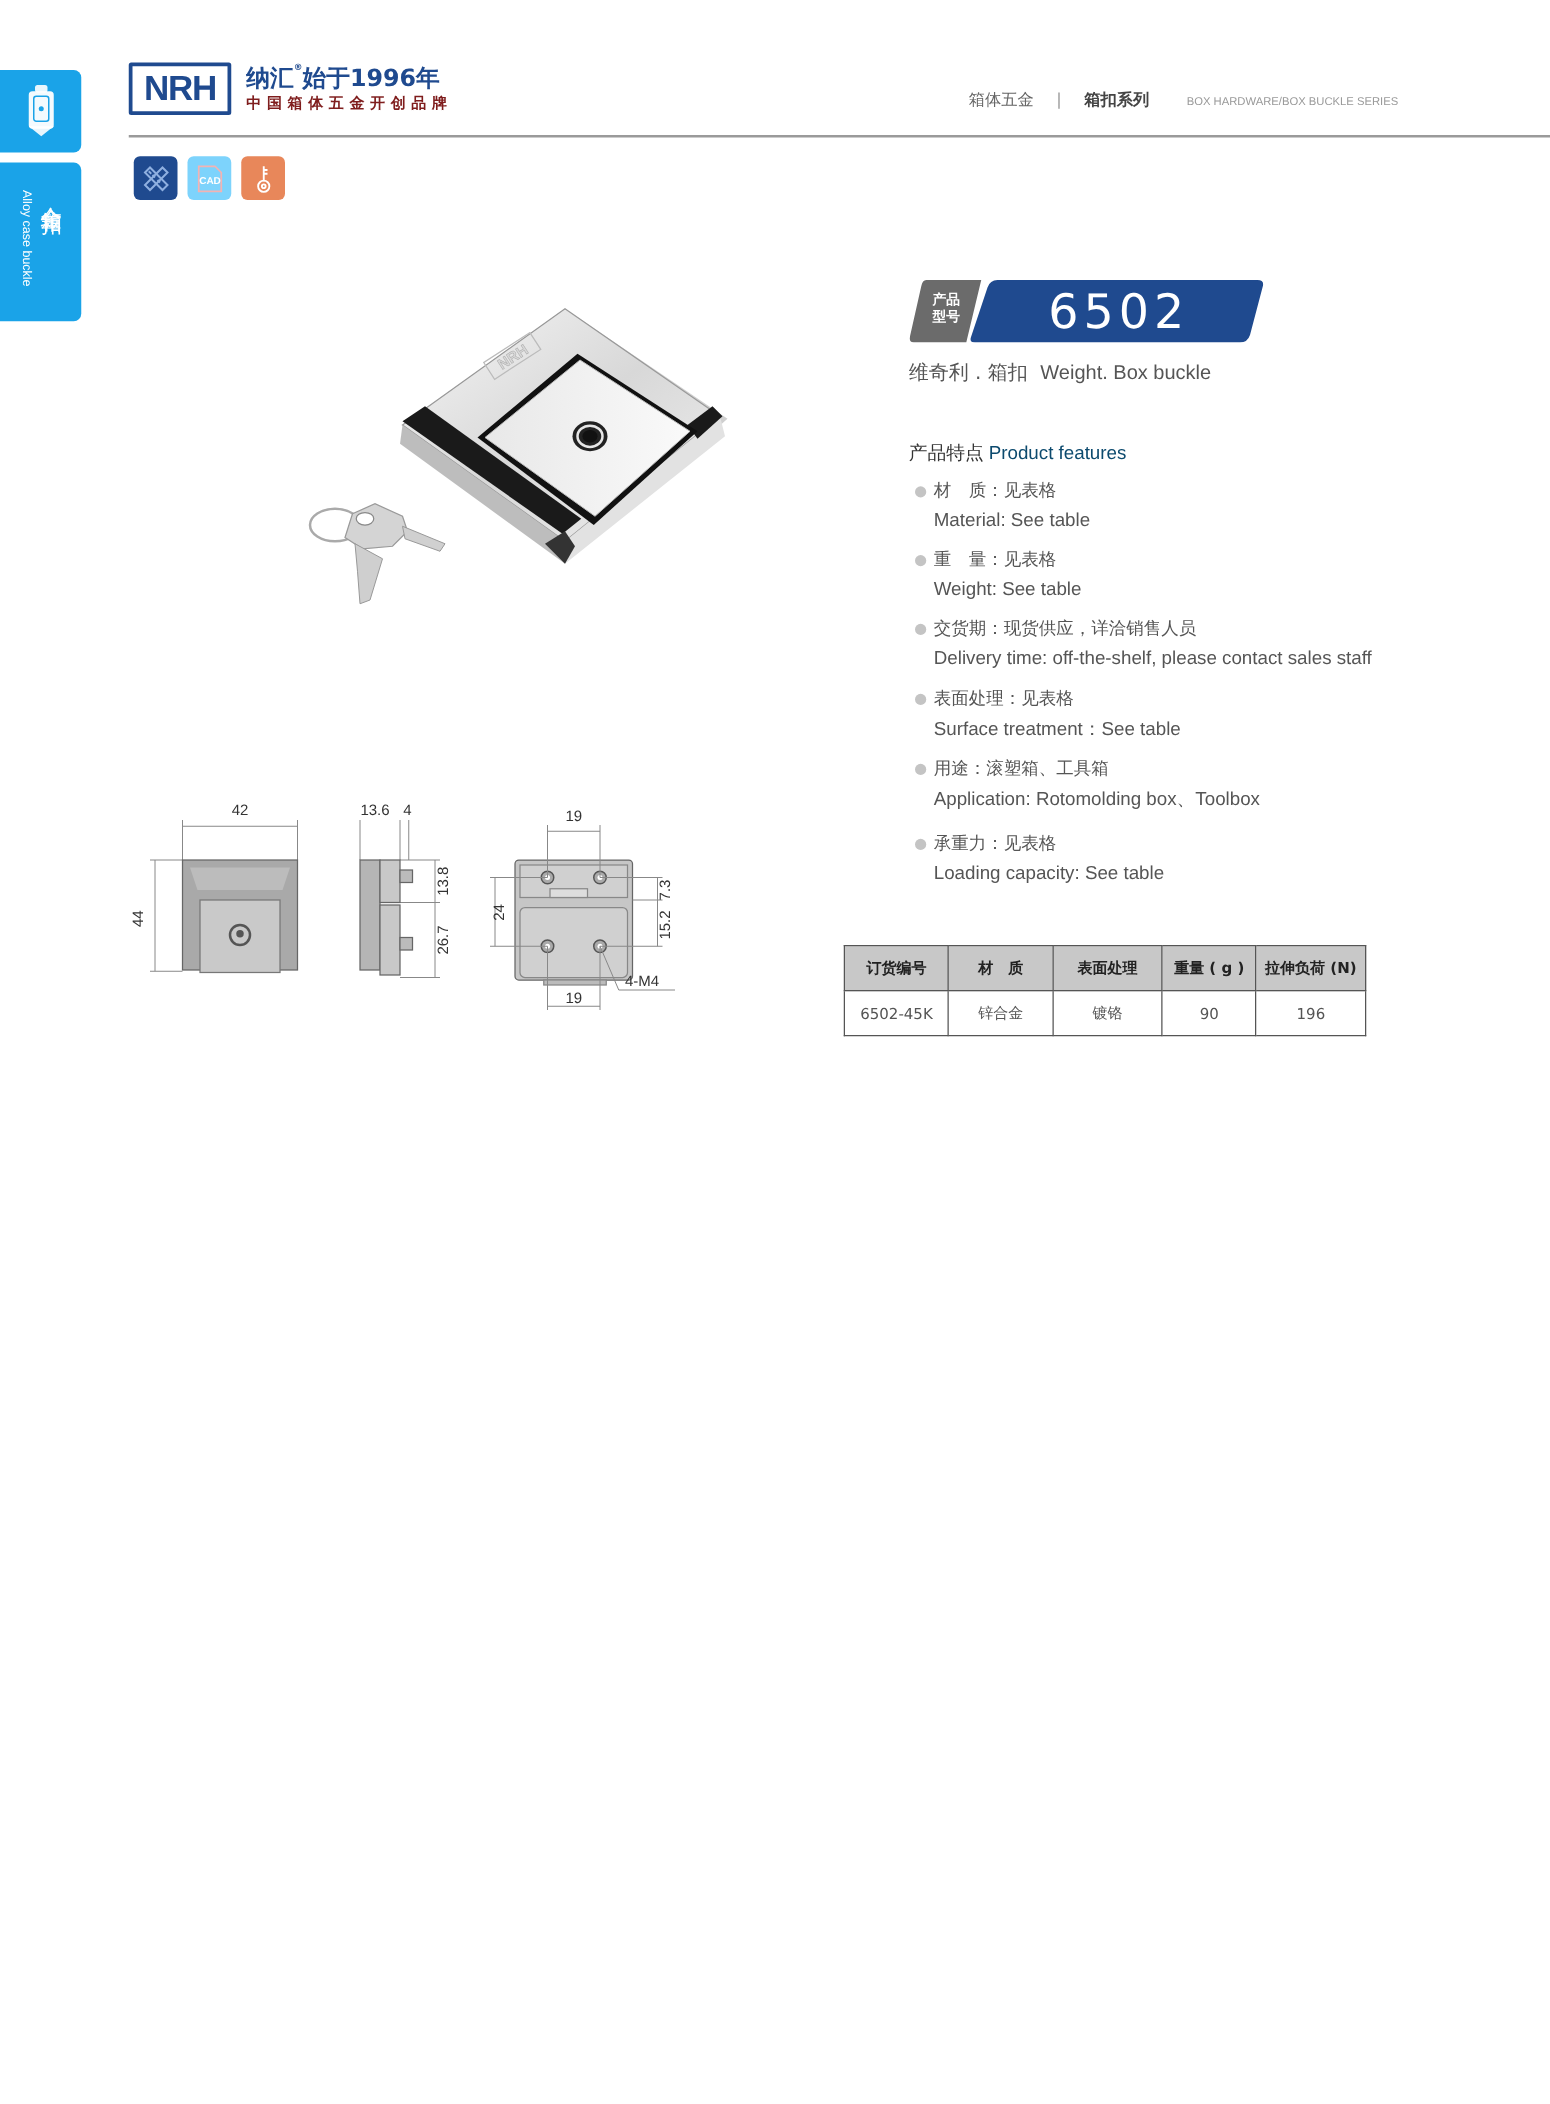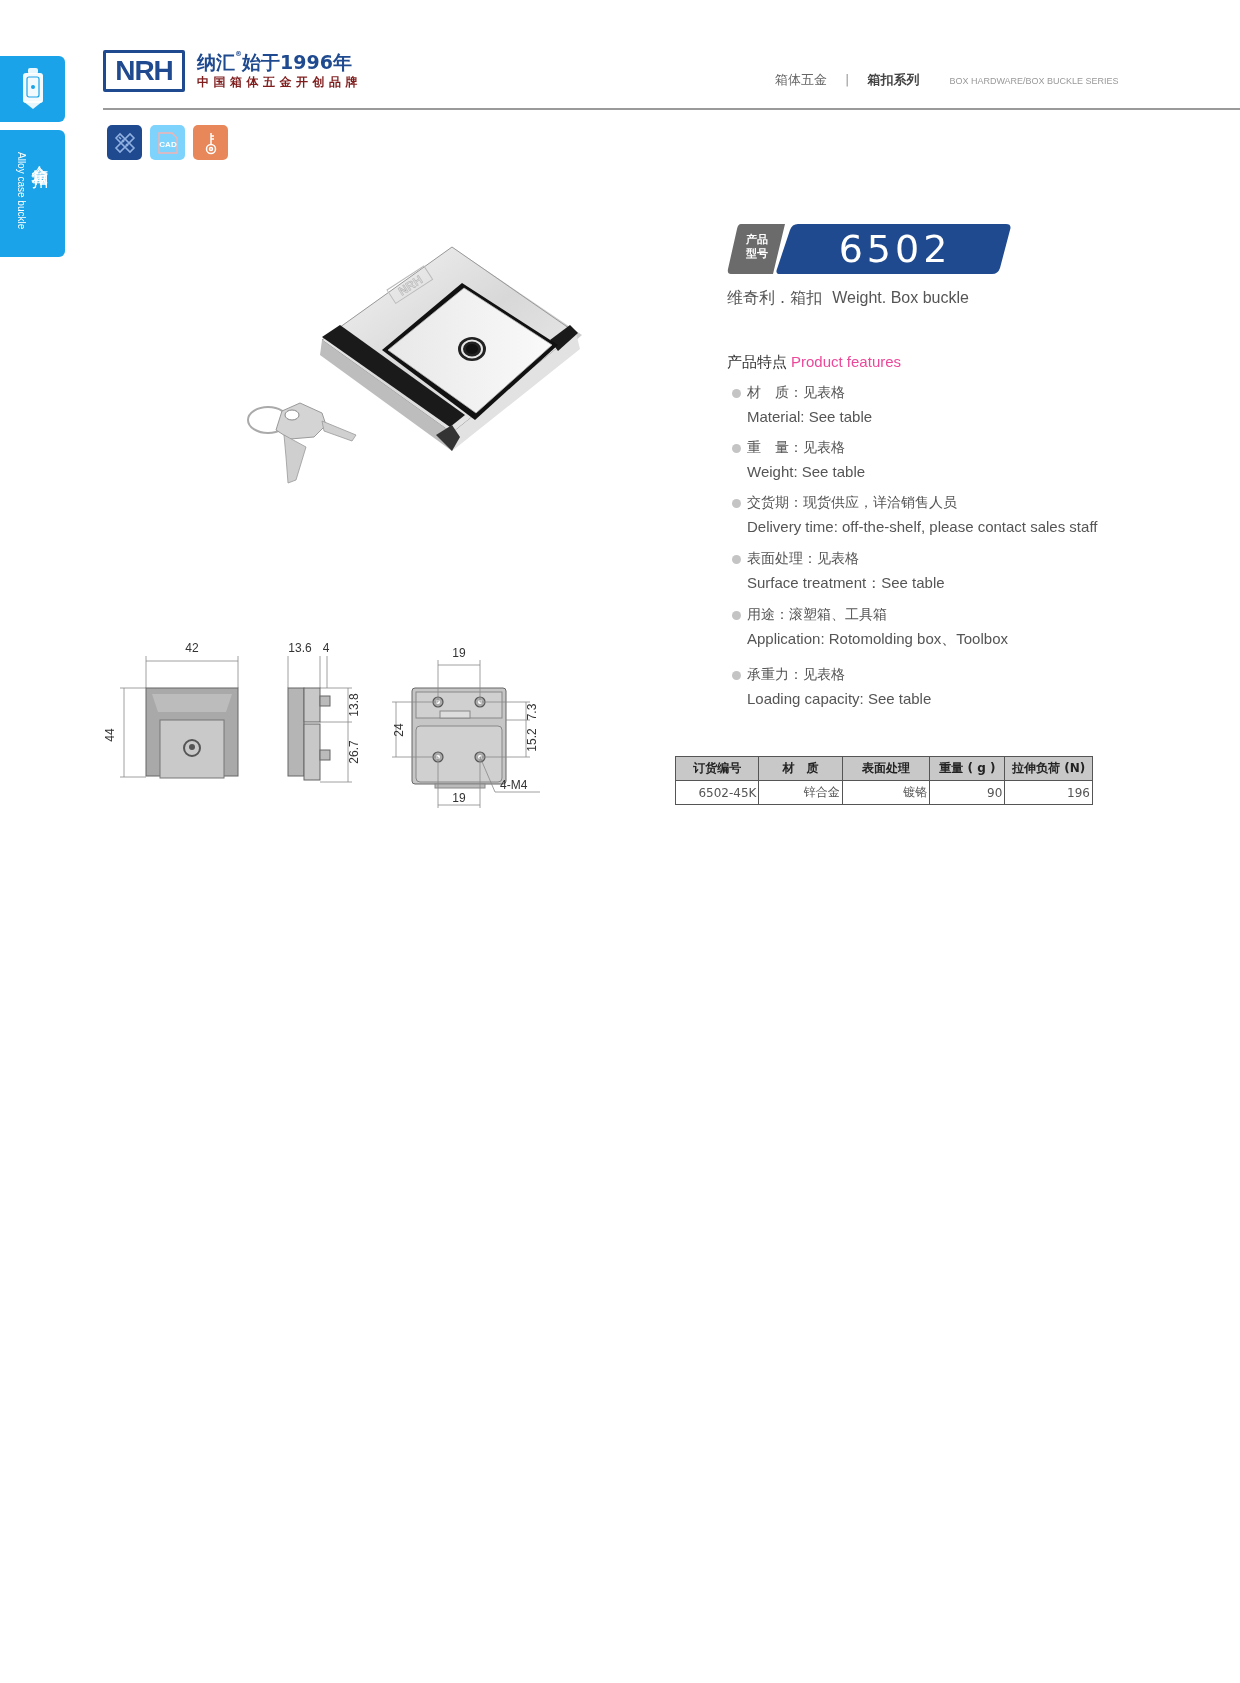--- a/index.html
+++ b/index.html
@@ -40,31 +40,31 @@
   
   .model-tag { position: absolute; left: 727px; top: 224px; width: 60px; height: 50px; }
   .model-tag-text { position: absolute; left: 740px; top: 233px; width: 34px; color: #fff; font-size: 11px; line-height: 14px; text-align: center; font-family: "DejaVu Sans", sans-serif; font-weight: bold; }
   .model-bar { position: absolute; left: 776px; top: 224px; width: 235px; height: 50px; }
   .model-num { position: absolute; left: 790px; top: 224px; width: 210px; height: 50px; color: #fff; font-size: 38px; letter-spacing: 4px; display: flex; align-items: center; justify-content: center; font-family: "DejaVu Sans", sans-serif; }
   .product-name { position: absolute; left: 727px; top: 288px; font-size: 16px; color: #555; font-family: "DejaVu Sans", sans-serif; white-space: nowrap; }
   .product-name .en { margin-left: 10px; font-family: "Liberation Sans", sans-serif; }
 
   
   .feat-title { position: absolute; left: 727px; top: 353px; font-size: 15px; color: #333; font-family: "DejaVu Sans", sans-serif; white-space: nowrap; }
-  .feat-title .en { color: #ec4899; font-size: 15px; margin-left: 4px; font-family: "Liberation Sans", sans-serif; }
+  .feat-title .en { color: #0c4a6e; font-size: 15px; margin-left: 4px; font-family: "Liberation Sans", sans-serif; }
   .feat { position: absolute; left: 732px; font-size: 14px; color: #555; white-space: nowrap; }
   .feat .dot { position: absolute; left: 0; top: 5px; width: 9px; height: 9px; border-radius: 50%; background: #c4c4c4; }
   .feat .cn { position: absolute; left: 15px; top: 0; font-family: "DejaVu Sans", sans-serif; font-size: 14px; }
   .feat .en { position: absolute; left: 15px; top: 24px; font-size: 15px; font-family: "Liberation Sans", sans-serif; }
 
   
   .spec-table { position: absolute; left: 675px; top: 756px; width: 418px; border-collapse: collapse; font-size: 13px; }
-  .spec-table th, .spec-table td { border: 1px solid #555; text-align: center; height: 24px; padding: 0 2px; }
+  .spec-table th, .spec-table td { border: 1px solid #555; text-align: center; height: 36px; padding: 0 2px; }
   .spec-table th { background: #c8c8c8; color: #222; font-weight: bold; font-family: "DejaVu Sans", sans-serif; font-size: 12px; }
-  .spec-table td { color: #555; font-family: "DejaVu Sans", sans-serif; font-size: 12px; text-align: right; }
+  .spec-table td { color: #555; font-family: "DejaVu Sans", sans-serif; font-size: 12px; }
 </style>
 </head>
 <body>
 
 <div class="side-tab-icon">
   <svg width="28" height="44" viewBox="0 0 28 44">
     <rect x="9" y="1" width="10" height="6" rx="2" fill="#fff" opacity="0.9"></rect>
     <rect x="4" y="6" width="20" height="30" rx="3" fill="#fff" opacity="0.95"></rect>
     <rect x="8" y="10" width="12" height="20" rx="2" fill="none" stroke="#1aa3e8" stroke-width="1.2"></rect>
     <circle cx="14" cy="20" r="2" fill="#1aa3e8"></circle>

